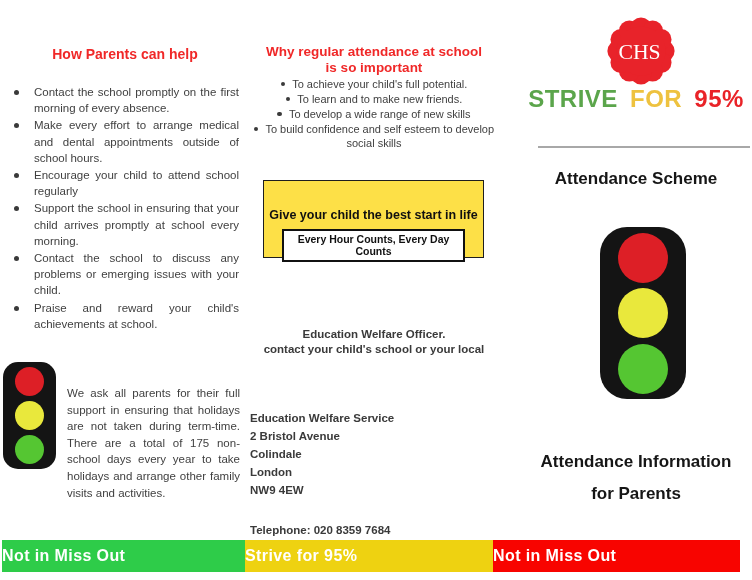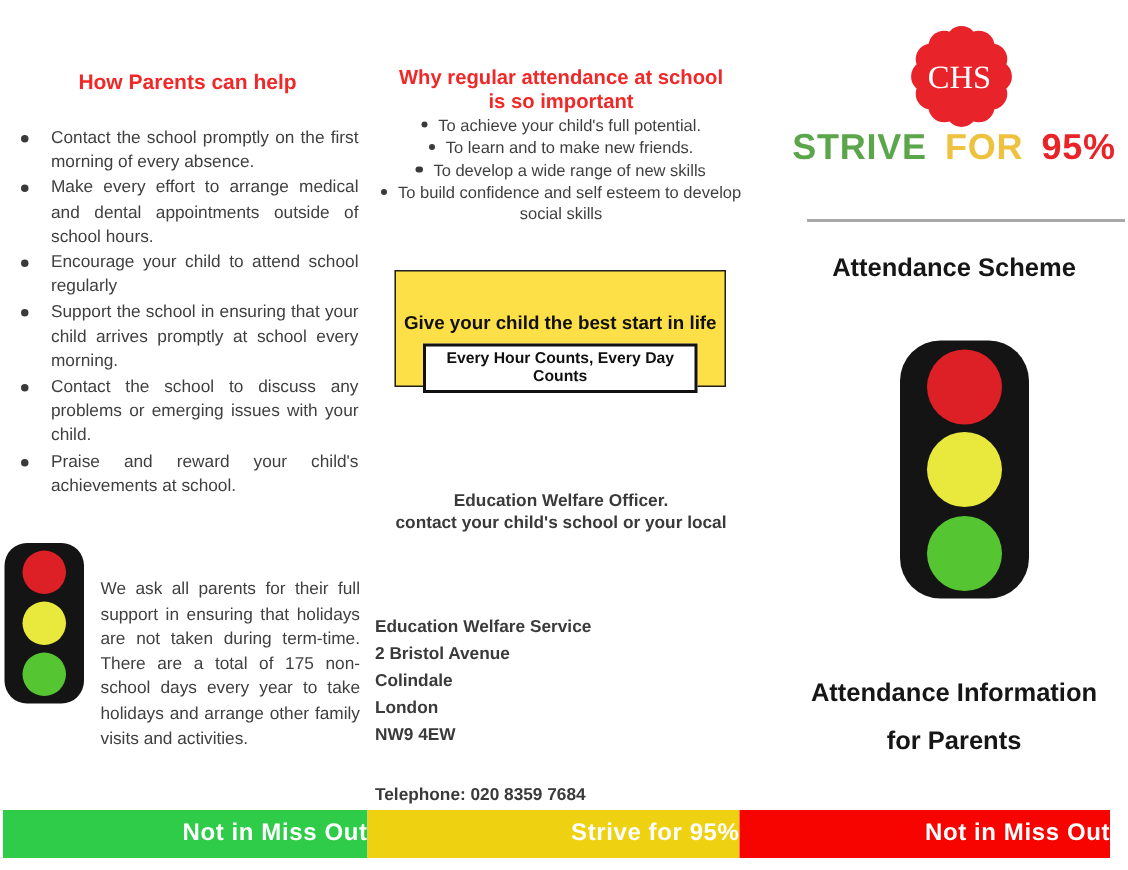--- a/index.html
+++ b/index.html
@@ -118,21 +118,21 @@
   .info-line2 {
     position: absolute; left: 516px; top: 484px; width: 240px;
     text-align: center; font-size: 17px; font-weight: bold; color: #161616;
   }
   
   .footer-bars {
     position: absolute; left: 2px; top: 540px; width: 738px; height: 32px;
     display: flex;
   }
   .bar {
-    height: 32px; line-height: 32px; text-align: right;
+    height: 32px; line-height: 32px; text-align: left;
     color: #ffffff; font-size: 16px; font-weight: bold; letter-spacing: 0.4px;
   }
   .bar-green  { width: 243px; background: #2ecc49; }
   .bar-yellow { width: 248px; background: #eed211; }
   .bar-red    { width: 247px; background: #f80400; }
 </style>
 </head>
 <body>
 
 <div class="page">

